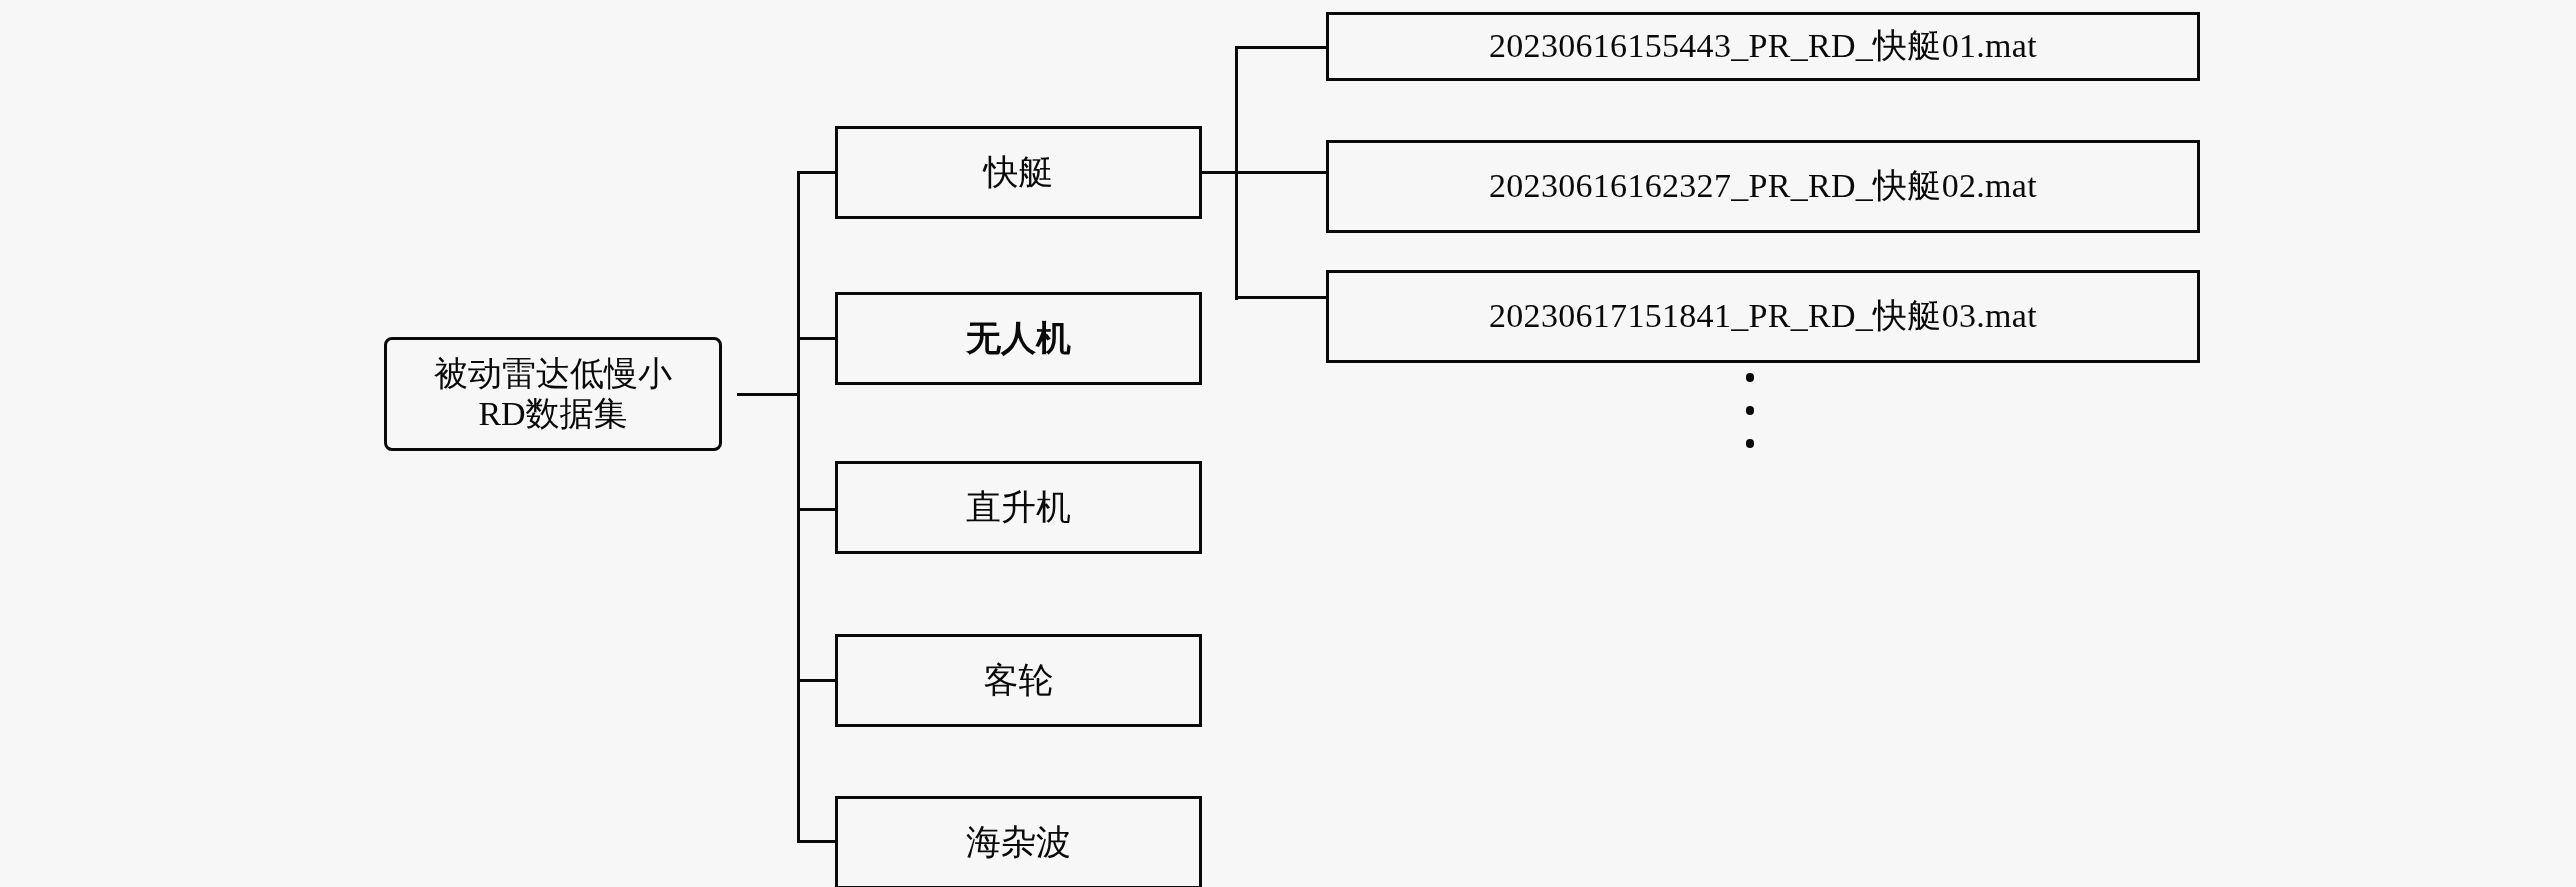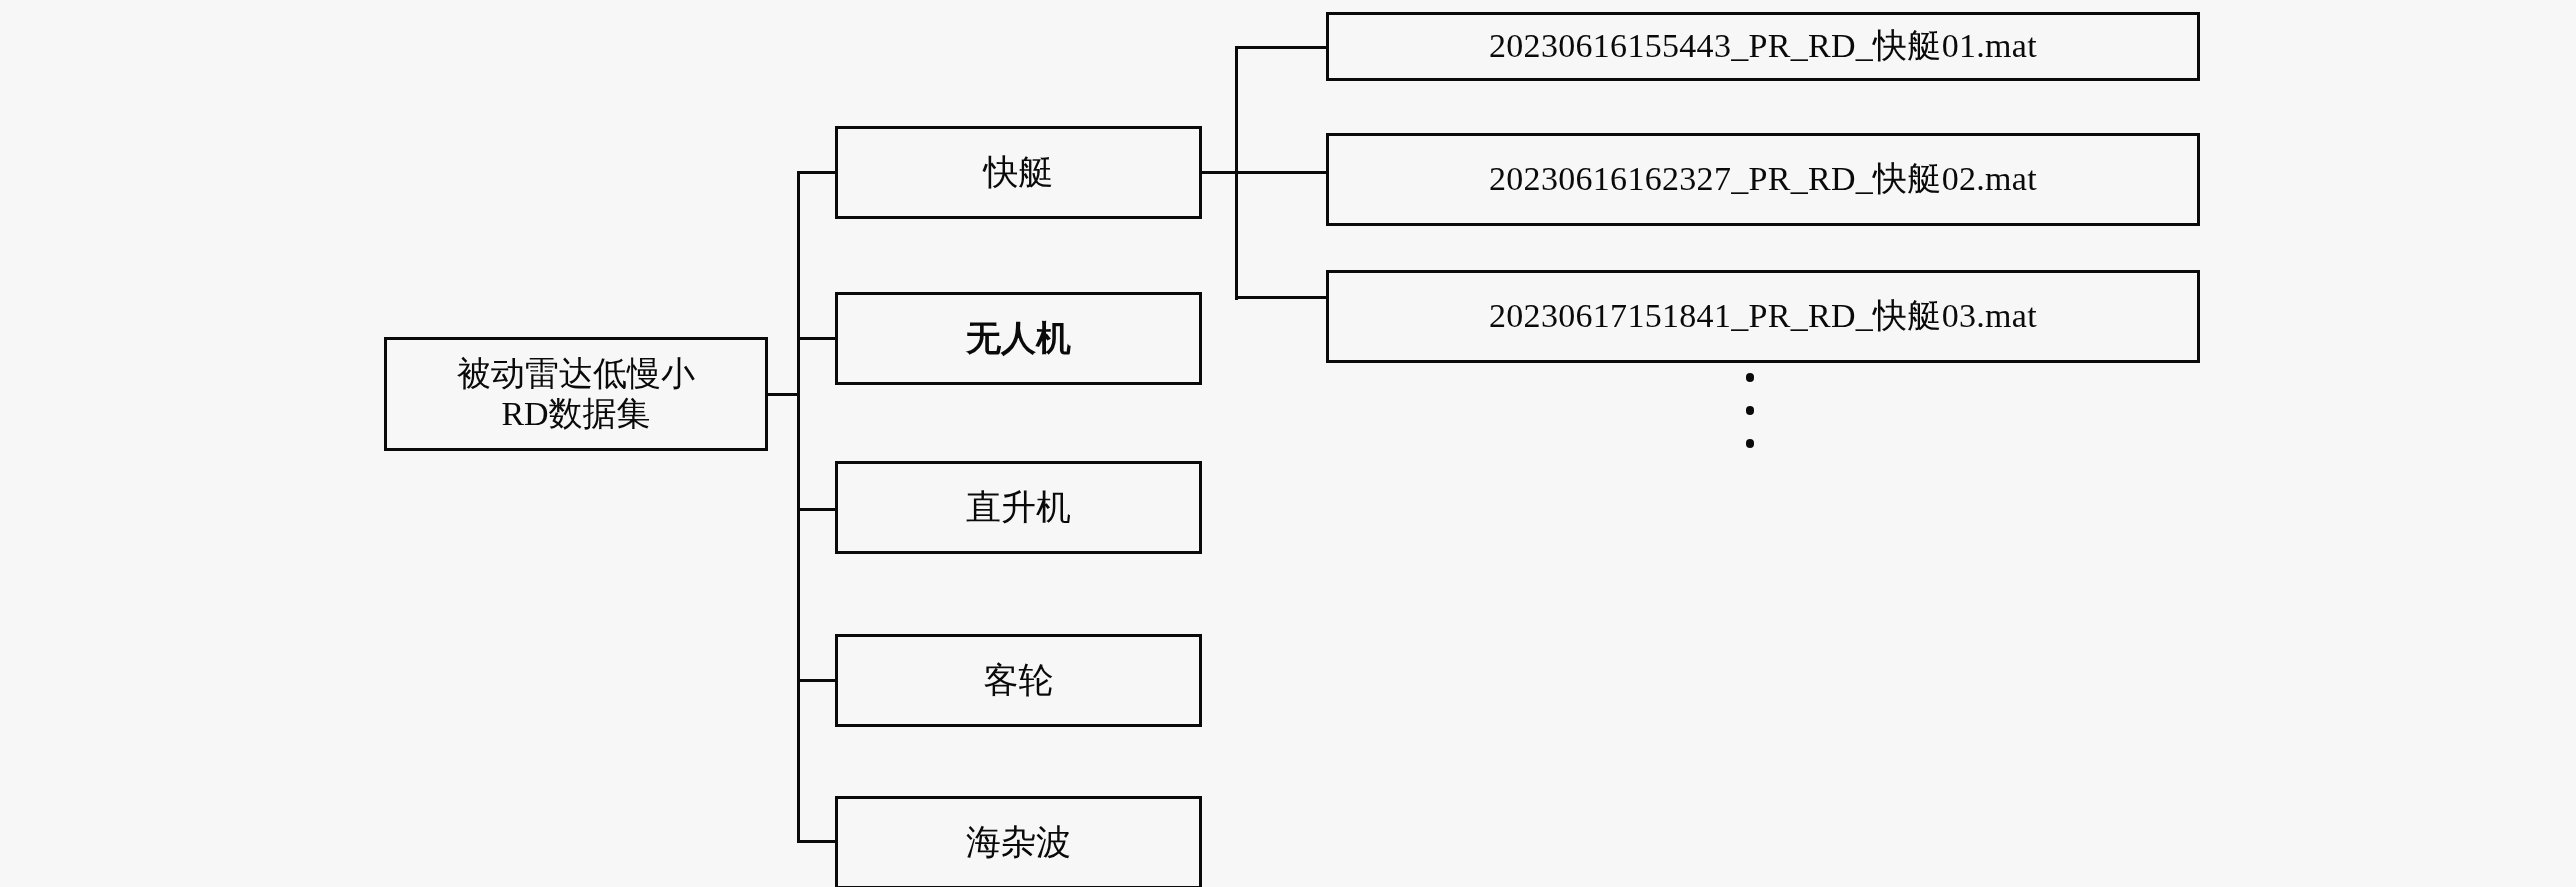--- a/index.html
+++ b/index.html
@@ -27,24 +27,25 @@
     align-items: center;
     justify-content: center;
     text-align: center;
     color: #0a0a0a;
     line-height: 1.18;
     white-space: pre-line;
   }
   .node.root {
     left: 384px;
     top: 337px;
-    width: 384px;
+    width: 338px;
     height: 114px;
     font-size: 34px;
     padding: 0 6.8px;
+    border-radius: 8px;
   }
   .node.category {
     left: 835px;
     width: 367px;
     height: 93px;
     font-size: 35px;
   }
   .node.cat0 { top: 126px; text-align: center; }
   .node.cat1 { top: 292px; font-weight: bold; }
   .node.cat2 { top: 461px; }
@@ -52,21 +53,21 @@
   .node.cat4 { top: 796px; }
 
   .node.leaf {
     left: 1326px;
     width: 874px;
     height: 93px;
     font-size: 34px;
     letter-spacing: 0.3px;
   }
   .node.leaf0 { top: 12px;   height: 69px; border-top-width: 3.4px; }
-  .node.leaf1 { top: 133px; text-align: right; }
+  .node.leaf1 { top: 140px; text-align: right; }
   .node.leaf2 { top: 249px; margin-top: 21px; }
 
   
   .line {
     position: absolute;
     background: #0a0a0a;
   }
   .line.h { height: 3.4px; }
   .line.v { width: 3.4px; }
 

